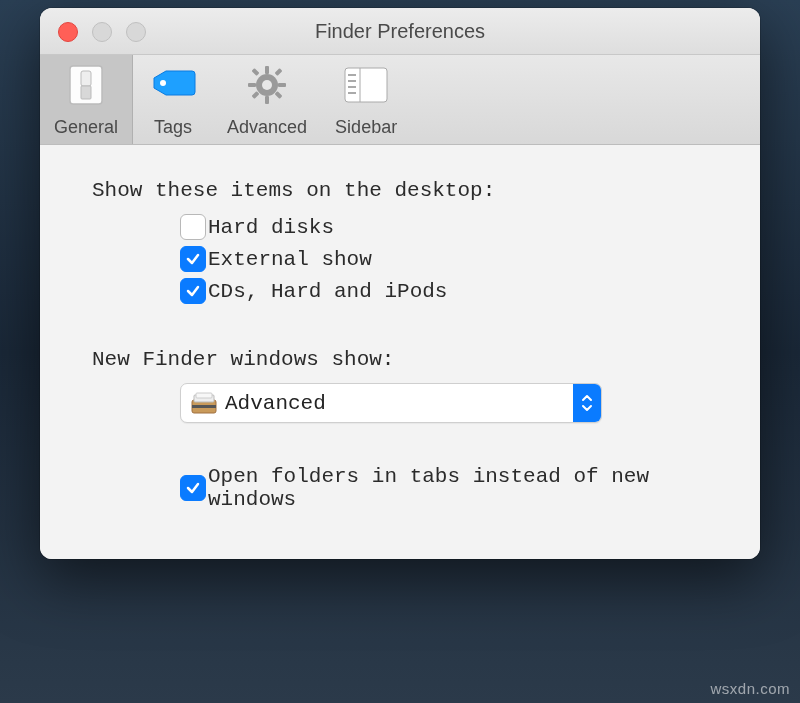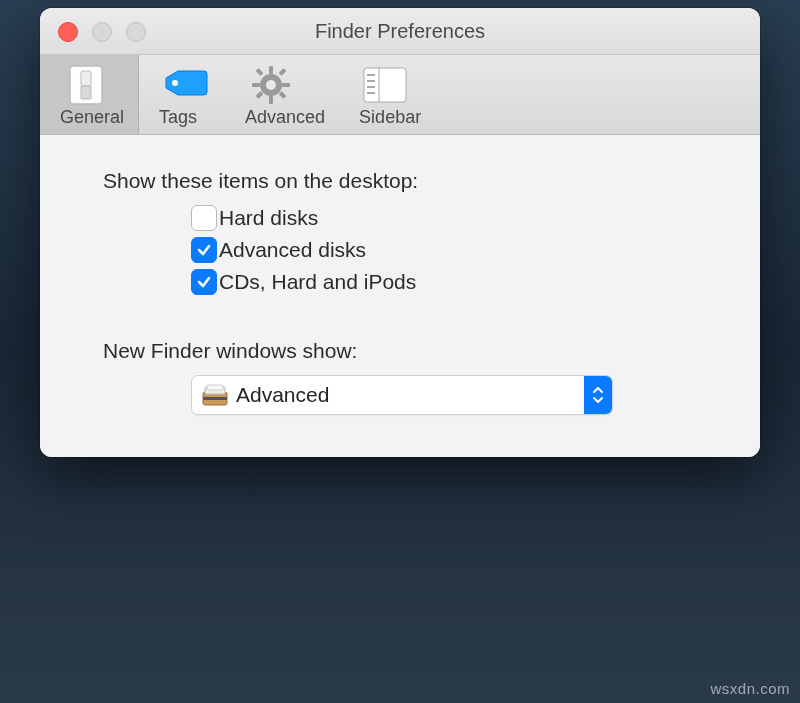--- a/index.html
+++ b/index.html
@@ -59,42 +59,43 @@
   }
   .toolbar {
     display: flex;
     background: linear-gradient(#e8e8e8, #d8d8d8);
     border-bottom: 1px solid #bcbcbc;
     padding: 0;
   }
   .toolbar-item {
     display: flex;
     flex-direction: column;
-    align-items: flex-start;
+    align-items: center;
     justify-content: flex-end;
-    padding: 8px 14px 6px 20px;
+    padding: 8px 14px 6px 14px;
     font-size: 18px;
     color: #4a4a4a;
     cursor: default;
-    gap: 0;
+    gap: 10px;
   }
   .toolbar-item.selected {
     background: #c6c6c6;
     border-right: 1px solid #b0b0b0;
   }
   .toolbar-item .icon-slot {
     height: 44px;
     width: 52px;
     display: flex;
     align-items: center;
     justify-content: center;
   }
   .content {
     background: #f3f3f3;
-    padding: 34px 30px 42px 41px;
+    padding: 34px 30px 42px 30px;
+    font-family: Liberation Mono, monospace;
   }
   .section-label {
     font-size: 21px;
     color: #2b2b2b;
     margin: 0 0 12px 22px;
   }
   .check-row {
     display: flex;
     align-items: center;
     gap: 2px;
@@ -259,21 +260,21 @@
         </div>
         <span>Hard disks</span>
       </div>
 
       <div class="check-row">
         <div class="checkbox checked">
           <svg width="16" height="16" viewBox="0 0 16 16">
               <path d="M3 8 L7 12 L13 4" stroke="#fff" stroke-width="2.5" fill="none" stroke-linecap="round" stroke-linejoin="round"></path>
             </svg>
         </div>
-        <span>Advanced disks</span>
+        <span>External show</span>
       </div>
 
       <div class="check-row">
         <div class="checkbox checked">
           <svg width="16" height="16" viewBox="0 0 16 16">
               <path d="M3 8 L7 12 L13 4" stroke="#fff" stroke-width="2.5" fill="none" stroke-linecap="round" stroke-linejoin="round"></path>
             </svg>
         </div>
         <span>CDs, Hard and iPods</span>
       </div>
@@ -297,18 +298,28 @@
                   <path d="M2 6 L6 2 L10 6" stroke="#fff" stroke-width="2" fill="none" stroke-linecap="round" stroke-linejoin="round"></path>
                 </svg>
               <svg width="12" height="8" viewBox="0 0 12 8">
                   <path d="M2 2 L6 6 L10 2" stroke="#fff" stroke-width="2" fill="none" stroke-linecap="round" stroke-linejoin="round"></path>
                 </svg>
             </div>
           </div>
         </div>
       </div>
 
+      <div class="group3">
+        <div class="check-row standalone">
+          <div class="checkbox checked">
+            <svg width="16" height="16" viewBox="0 0 16 16">
+                <path d="M3 8 L7 12 L13 4" stroke="#fff" stroke-width="2.5" fill="none" stroke-linecap="round" stroke-linejoin="round"></path>
+              </svg>
+          </div>
+          <span>Open folders in tabs instead of new windows</span>
+        </div>
+      </div>
 
     </div>
   </div>
 
   <div class="watermark">wsxdn.com</div>
 </div>
 
 </body></html>

